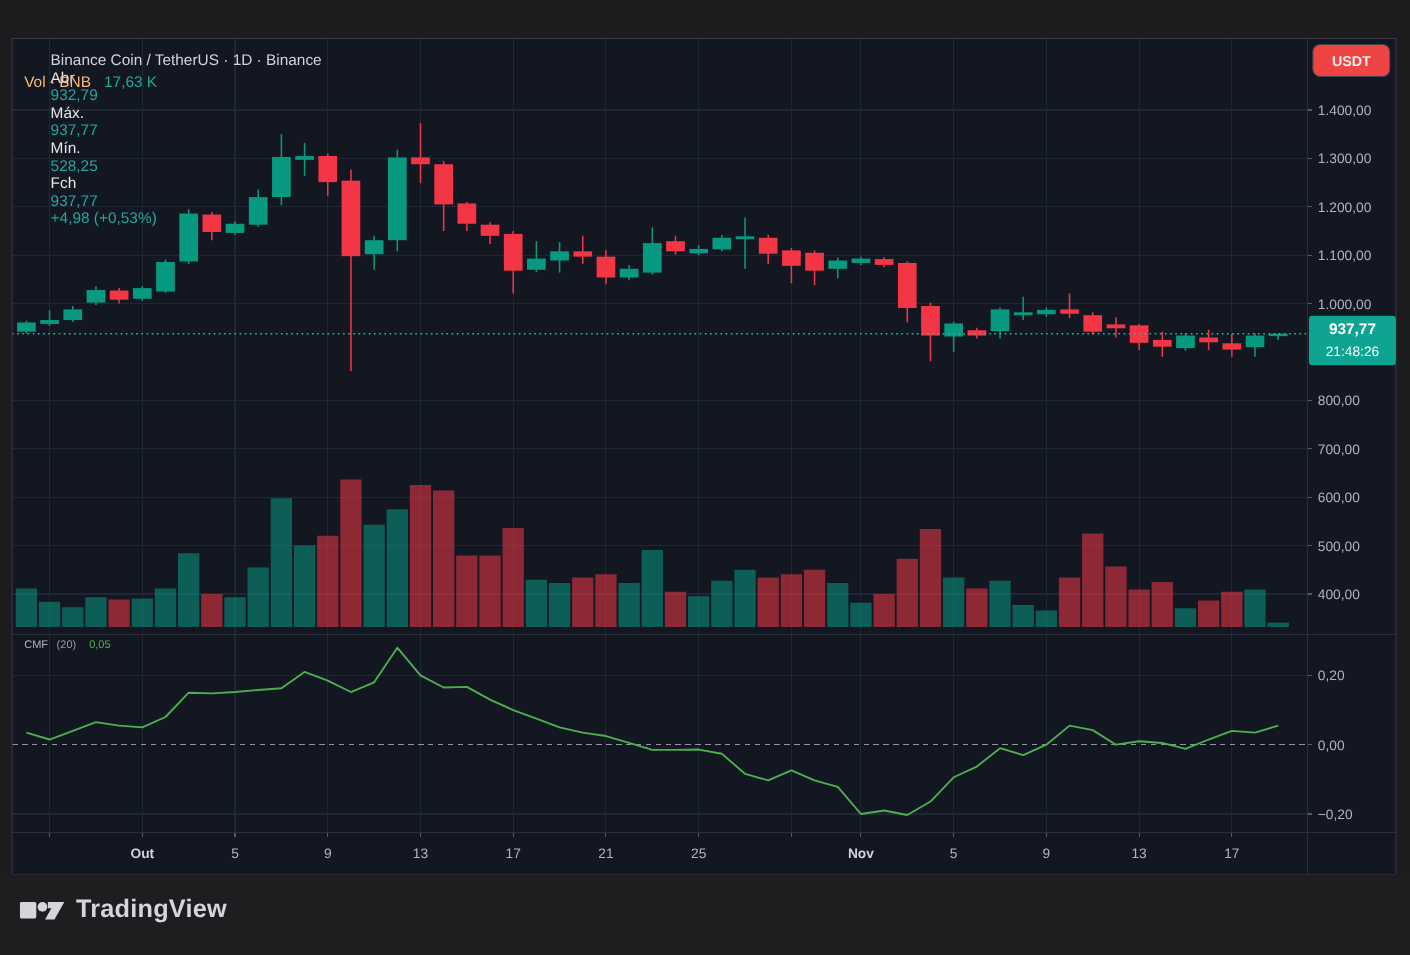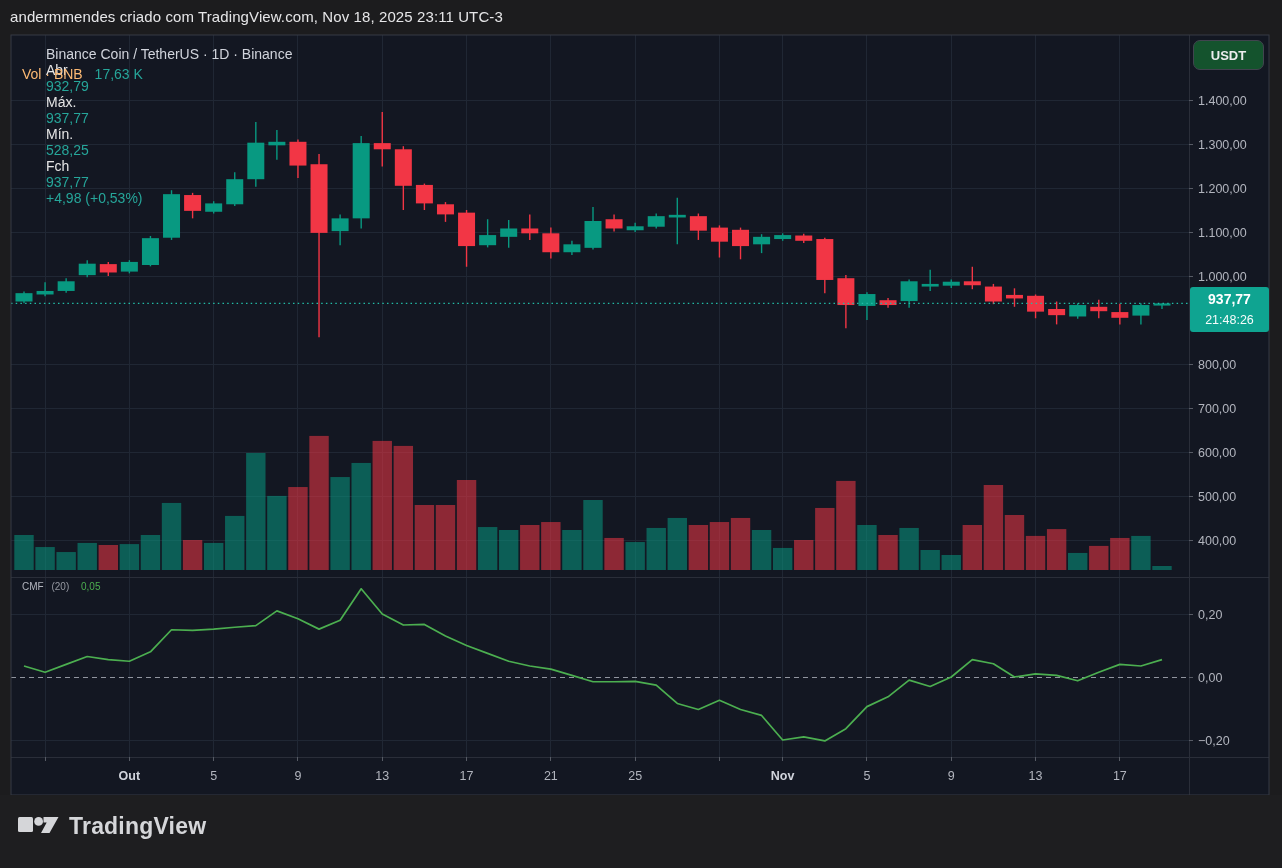--- a/index.html
+++ b/index.html
@@ -25,43 +25,42 @@
   .chg{color:#26a69a;margin-left:4px}
   .legend2{position:absolute;left:22px;top:66px;font-size:14px;white-space:nowrap}
   .vol-lb{color:#fdba74}
   .vol-val{color:#26a69a;margin-left:8px}
   .cmf-leg{position:absolute;left:22px;top:581px;font-size:10px;white-space:nowrap}
   .cmf-name{color:#b2b5be}
   .cmf-par{color:#9598a1;margin-left:5px}
   .cmf-val{color:#4caf50;margin-left:9px}
   .usdt{
     position:absolute;left:1193px;top:40px;width:71px;height:30px;
-    background:#14532d;border:1px solid #41444f;border-radius:7px;
+    background:#ef4444;border:1px solid #41444f;border-radius:7px;
     color:#eceded;font-size:13px;font-weight:700;
     display:flex;align-items:center;justify-content:center;
     box-sizing:border-box;cursor:pointer;
   }
   .badge{
     position:absolute;left:1190px;top:287px;width:79px;height:45px;
     background:#0fa491;border-radius:3px;color:#fff;text-align:center;cursor:pointer;
   }
   .badge .bp{font-size:14px;font-weight:700;line-height:25px}
   .badge .bc{font-size:12.5px;line-height:17px;color:rgba(255,255,255,.96)}
   .footer{position:absolute;left:0;top:795px;width:1282px;height:73px;background:#1e1e20}
   .tv-logo{
-    position:absolute;left:18px;top:18px;display:flex;align-items:flex-start;gap:10px;
+    position:absolute;left:18px;top:18px;display:flex;align-items:flex-end;gap:10px;
     color:#d5d6d9;font-size:23px;font-weight:700;cursor:pointer;letter-spacing:.2px;
   }
 </style>
 </head>
 <body>
 
 <div class="stage">
 
-  <div class="attr-bar">andermmendes criado com TradingView.com, Nov 18, 2025 23:11 UTC-3</div>
 
   <svg id="chart" width="1282" height="868">
       <rect x="11" y="35" width="1258" height="760" fill="#131722"></rect>
       <line x1="129.37" y1="35" x2="129.37" y2="757" stroke="#202734" stroke-width="1" shape-rendering="crispEdges"></line>
       <line x1="213.66600000000003" y1="35" x2="213.66600000000003" y2="757" stroke="#202734" stroke-width="1" shape-rendering="crispEdges"></line>
       <line x1="297.96200000000005" y1="35" x2="297.96200000000005" y2="757" stroke="#202734" stroke-width="1" shape-rendering="crispEdges"></line>
       <line x1="382.25800000000004" y1="35" x2="382.25800000000004" y2="757" stroke="#202734" stroke-width="1" shape-rendering="crispEdges"></line>
       <line x1="466.55400000000003" y1="35" x2="466.55400000000003" y2="757" stroke="#202734" stroke-width="1" shape-rendering="crispEdges"></line>
       <line x1="550.85" y1="35" x2="550.85" y2="757" stroke="#202734" stroke-width="1" shape-rendering="crispEdges"></line>
       <line x1="635.1460000000001" y1="35" x2="635.1460000000001" y2="757" stroke="#202734" stroke-width="1" shape-rendering="crispEdges"></line>

